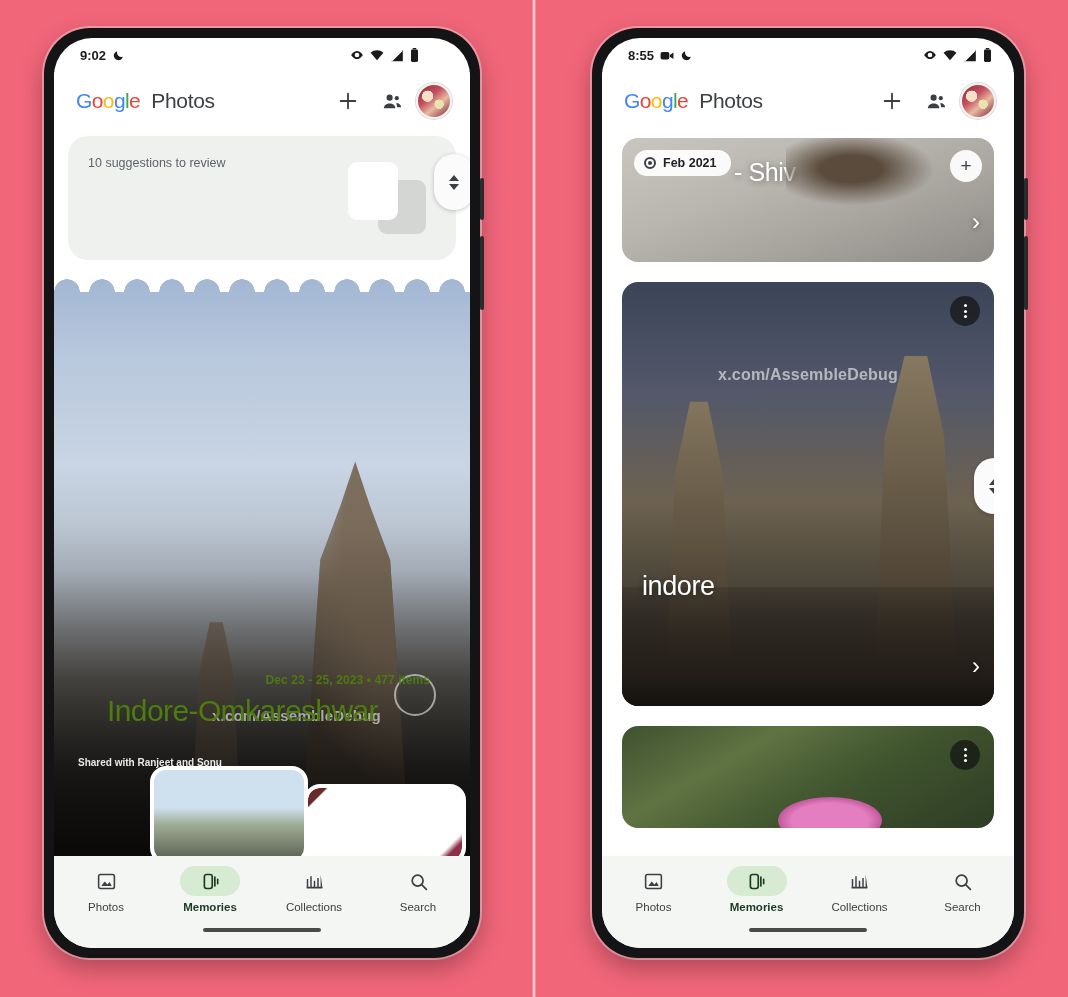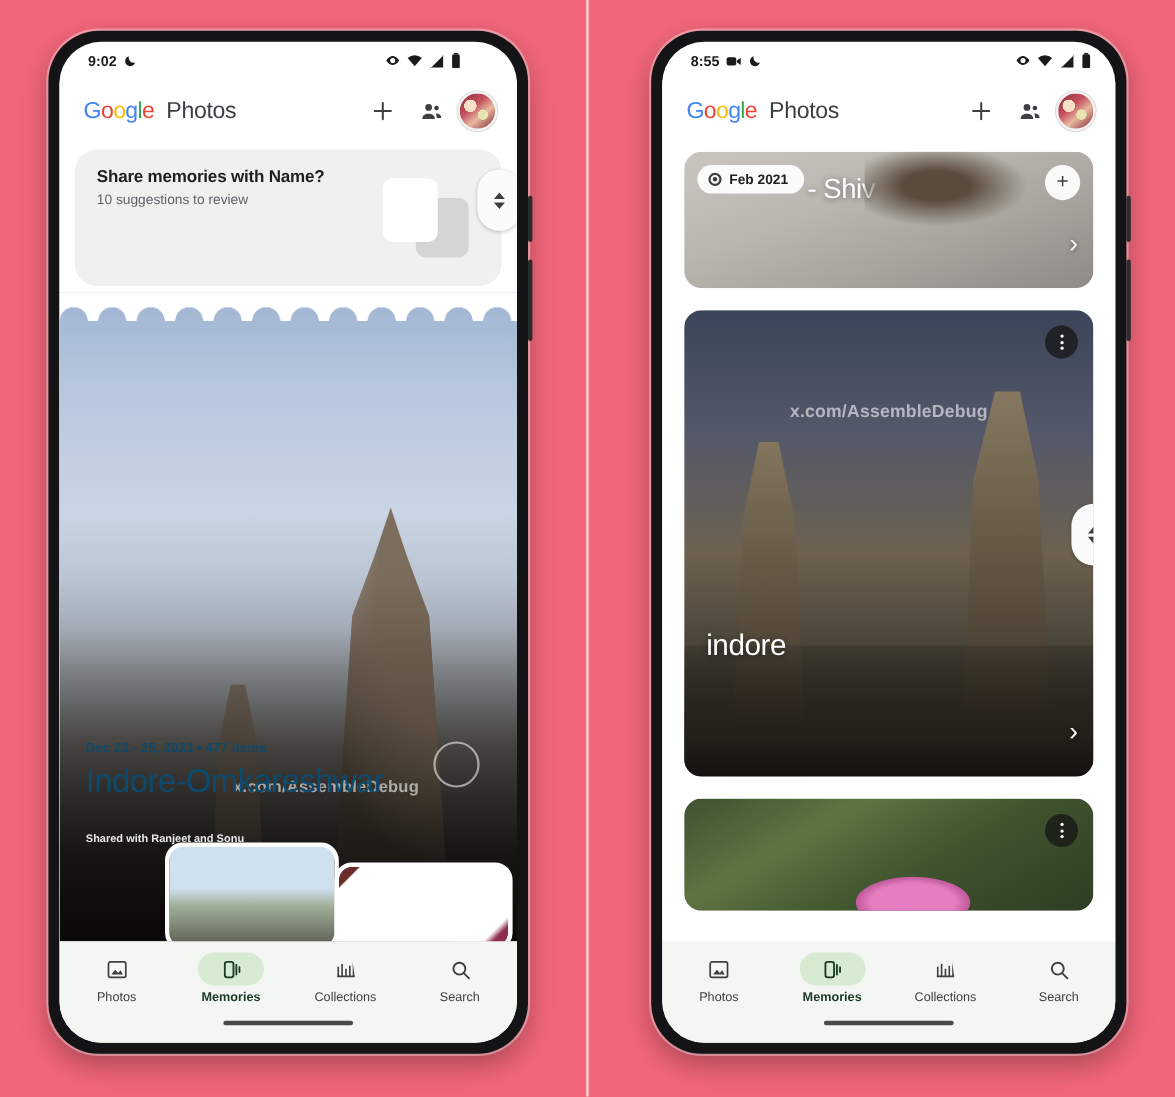--- a/index.html
+++ b/index.html
@@ -137,21 +137,21 @@
     background:#ffffff;
     -webkit-mask-image:radial-gradient(circle 13px at 13px 26px, transparent 0 12.5px, #000 13px);
     mask-image:radial-gradient(circle 13px at 13px 26px, transparent 0 12.5px, #000 13px);
     -webkit-mask-size:35px 26px; mask-size:35px 26px;
     -webkit-mask-repeat:repeat-x; mask-repeat:repeat-x;
   }
   .hero-shade {
     position:absolute; left:0; right:0; bottom:0; height:56%;
     background:linear-gradient(180deg,rgba(0,0,0,0) 0%,rgba(0,0,0,.28) 48%,rgba(0,0,0,.58) 100%);
   }
-  .hero-meta { position:absolute; left:24px; right:40px; bottom:128px; color:#0c4a6e; }
+  .hero-meta { position:absolute; left:24px; right:40px; bottom:128px; color:#4d7c0f;text-align:right; }
   .hero-date { font-size:12px; font-weight:600; letter-spacing:.1px; opacity:.95; }
   .hero-title {
     font-size:30px; font-weight:500; line-height:1.12; margin-top:7px;
     letter-spacing:-.6px; max-width:300px;
   }
   .hero-shared { position:absolute; left:24px; bottom:88px; font-size:10px; color:#e8e8e8; font-weight:600; }
   .watermark {
     position:absolute; color:rgba(255,255,255,.58); font-weight:700;
     letter-spacing:.2px; pointer-events:none; white-space:nowrap;
   }
@@ -326,21 +326,20 @@
             <path d="M3 19c0-3.3 2.7-5 6-5s6 1.7 6 5z"></path>
             <path d="M16 13.6c2.6.2 5 1.6 5 4.4h-4.2z"></path>
           </svg>
       </div>
       <div class="avatar"></div>
     </div>
 
     <div class="content">
 
       <div class="share-card">
-        <div class="sc-title">Share memories with Name?</div>
         <div class="sc-sub">10 suggestions to review</div>
         <div class="sc-thumbs">
           <div class="t1"></div>
           <div class="t2"></div>
         </div>
         <div class="scroll-handle">
           <span class="ar up"></span>
           <span class="ar dn"></span>
         </div>
       </div>

